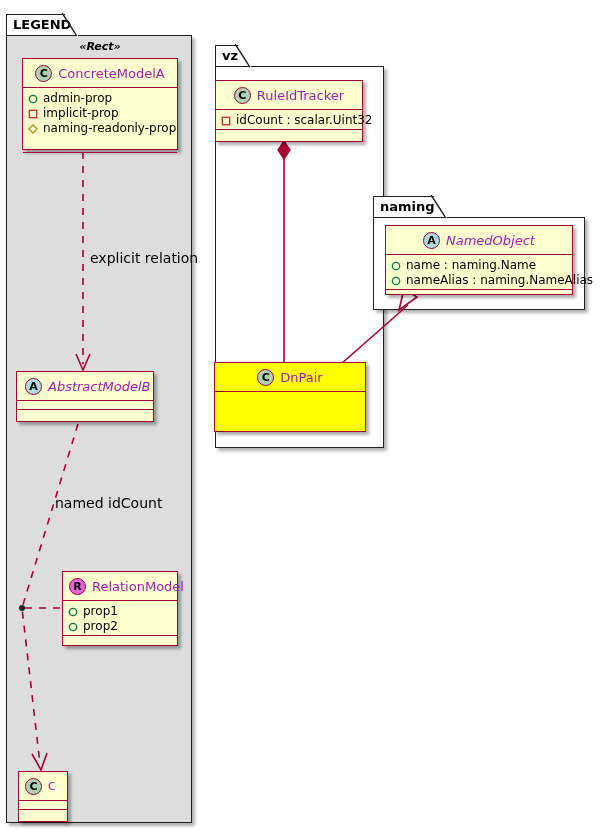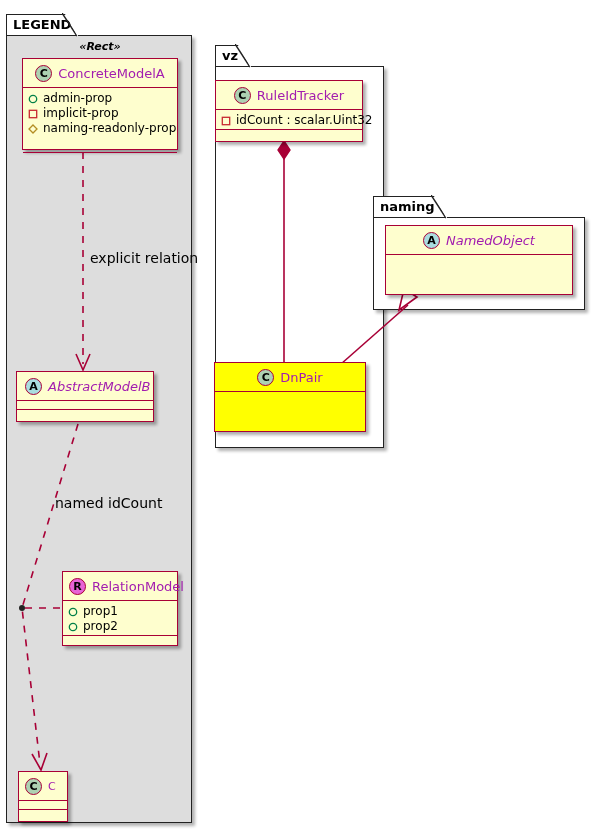--- a/index.html
+++ b/index.html
@@ -319,20 +319,38 @@
       </span>
     </div>
     <div class="pkg-body" style="top:21px; width:212px; height:93px;"></div>
   </div>
 
   <div class="cls" style="left:385px; top:225px; width:188px; height:70px;">
     <div class="cls-header">
       <span class="badge badge-A">A</span>
       <span class="cls-name ital">NamedObject</span>
     </div>
+    <div class="cls-attrs" style="height:35px;">
+      <div class="attr">
+        <span class="vis">
+          <svg width="10" height="10">
+              <circle cx="5" cy="5" r="3.7" fill="none" stroke="#038048" stroke-width="1.3"></circle>
+            </svg>
+        </span>
+        <span>name : naming.Name</span>
+      </div>
+      <div class="attr">
+        <span class="vis">
+          <svg width="10" height="10">
+              <circle cx="5" cy="5" r="3.7" fill="none" stroke="#038048" stroke-width="1.3"></circle>
+            </svg>
+        </span>
+        <span>nameAlias : naming.NameAlias</span>
+      </div>
+    </div>
     <div class="cls-methods"></div>
   </div>
 
   <svg class="wires">
 
     <g>
       <path d="M83,152 L83,364" stroke="#a80036" stroke-width="1.6" fill="none" stroke-dasharray="7,7"></path>
       <path d="M76,354 L83,370 L90,354" stroke="#a80036" stroke-width="1.6" fill="none"></path>
     </g>
 

